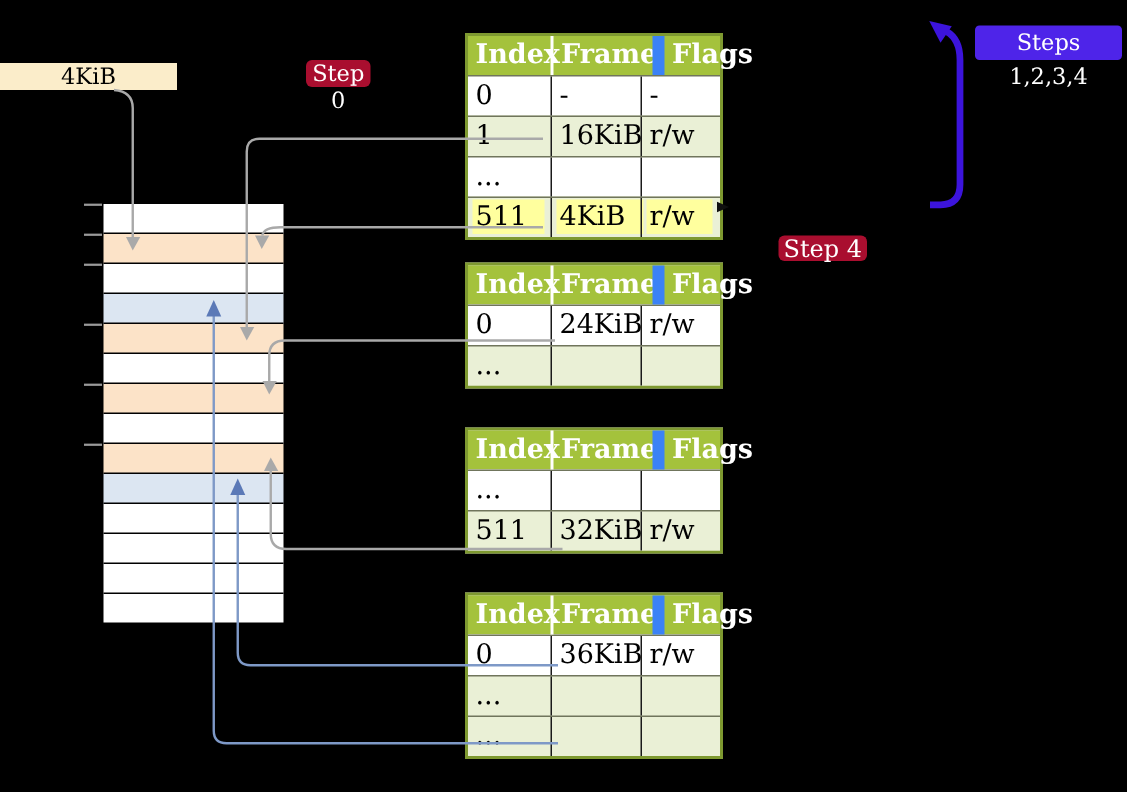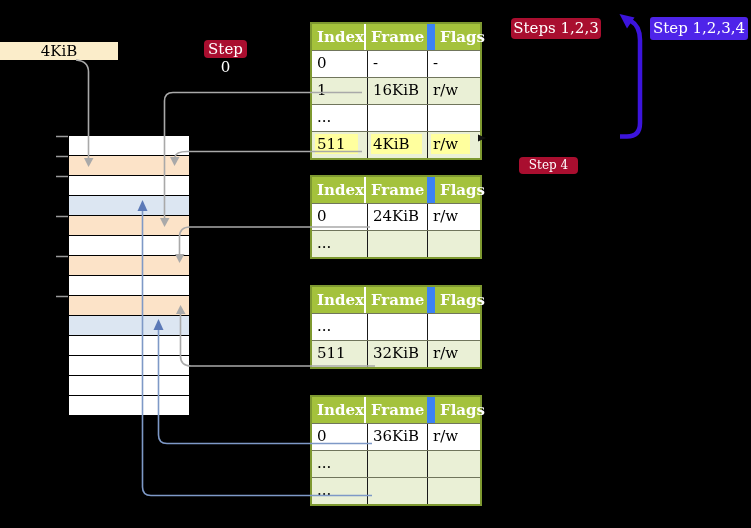--- a/index.html
+++ b/index.html
@@ -14,40 +14,40 @@
   .mrow.white{background:#ffffff;}
   .mrow.peach{background:var(--peach);}
   .mrow.blue{background:var(--blue-row);}
 
   
   .sizebox{position:absolute;left:0;top:42px;width:118px;height:18px;line-height:18px;
            background:var(--cream);color:#000;text-align:center;font-size:15px;}
 
   
   .ptable{position:absolute;left:310px;width:172px;border:2px solid var(--border-green);
-          background:var(--row-green);font-size:15px;box-sizing:border-box;}
+          background:var(--row-green);font-size:18px;box-sizing:border-box;}
   .thead{display:flex;background:var(--header-green);color:#fff;font-weight:bold;height:26px;line-height:26px;}
   .hcell{padding-left:5px;box-sizing:border-box;}
   .hcell:nth-child(1){width:55px;}
   .hcell:nth-child(2){width:68px;border-left:2px solid #fff;}
   .hcell:nth-child(3){width:53px;border-left:8px solid #3b82f6;}
   .trow{display:flex;height:26px;line-height:25px;background:#fff;border-top:1px solid #70755c;}
   .trow.alt{background:var(--row-green);}
   .tcell{padding-left:5px;box-sizing:border-box;color:#000;}
   .tcell:nth-child(1){width:55px;}
   .tcell:nth-child(2){width:60px;border-left:1px solid #1a1a1a;}
   .tcell:nth-child(3){width:53px;border-left:1px solid #1a1a1a;}
   .hl{background:var(--highlight);padding:1px 12px 1px 2px;margin-left:-2px;}
 
   
   .steplabel{position:absolute;color:#fff;text-align:center;border-radius:4px;font-size:15px;}
   .lbl-step0   {left:204px;top:40px; width:43px;height:18px;line-height:18px;background:var(--red-label);}
   .lbl-steps123{left:511px;top:18px; width:90px;height:21px;line-height:21px;background:var(--red-label);}
   .lbl-steps1234{left:650px;top:17px;width:98px;height:23px;line-height:23px;background:var(--blue-label);border-radius:3px;}
-  .lbl-step4   {left:519px;top:157px;width:59px;height:17px;line-height:17px;background:var(--red-label);font-size:12px;}
+  .lbl-step4   {left:519px;top:157px;width:59px;height:17px;line-height:17px;background:var(--red-label);font-size:16px;}
 
   
   .overlay{position:absolute;left:0;top:0;pointer-events:none;}
   .gline{stroke:var(--gray-line);stroke-width:1.6;fill:none;}
   .garrow{fill:var(--gray-line);}
   .bline{stroke:var(--blue-line);stroke-width:1.6;fill:none;}
   .barrow{fill:var(--blue-line-arrow);}
   .bigarrow{stroke:var(--blue-arrow);stroke-width:4.5;fill:none;}
   .bighead{fill:var(--blue-arrow);}
   .tick{stroke:var(--tick-gray);stroke-width:1.5;}
@@ -155,22 +155,21 @@
         <div class="tcell"></div>
       </div>
       <div class="trow alt">
         <div class="tcell">...</div>
         <div class="tcell"></div>
         <div class="tcell"></div>
       </div>
     </div>
 
   <div class="steplabel lbl-step0">Step 0</div>
-  <div class="steplabel lbl-steps123">Steps 1,2,3</div>
-  <div class="steplabel lbl-steps1234">Step 1,2,3,4</div>
+  <div class="steplabel lbl-steps1234">Steps 1,2,3,4</div>
   <div class="steplabel lbl-step4">Step 4</div>
 
   <svg class="overlay" width="751" height="528" viewBox="0 0 751 528">
 
     <g>
       <line class="tick" x1="56" y1="136.5" x2="68" y2="136.5"></line>
       <line class="tick" x1="56" y1="156.5" x2="68" y2="156.5"></line>
       <line class="tick" x1="56" y1="176.5" x2="68" y2="176.5"></line>
       <line class="tick" x1="56" y1="216.5" x2="68" y2="216.5"></line>
       <line class="tick" x1="56" y1="256.5" x2="68" y2="256.5"></line>

